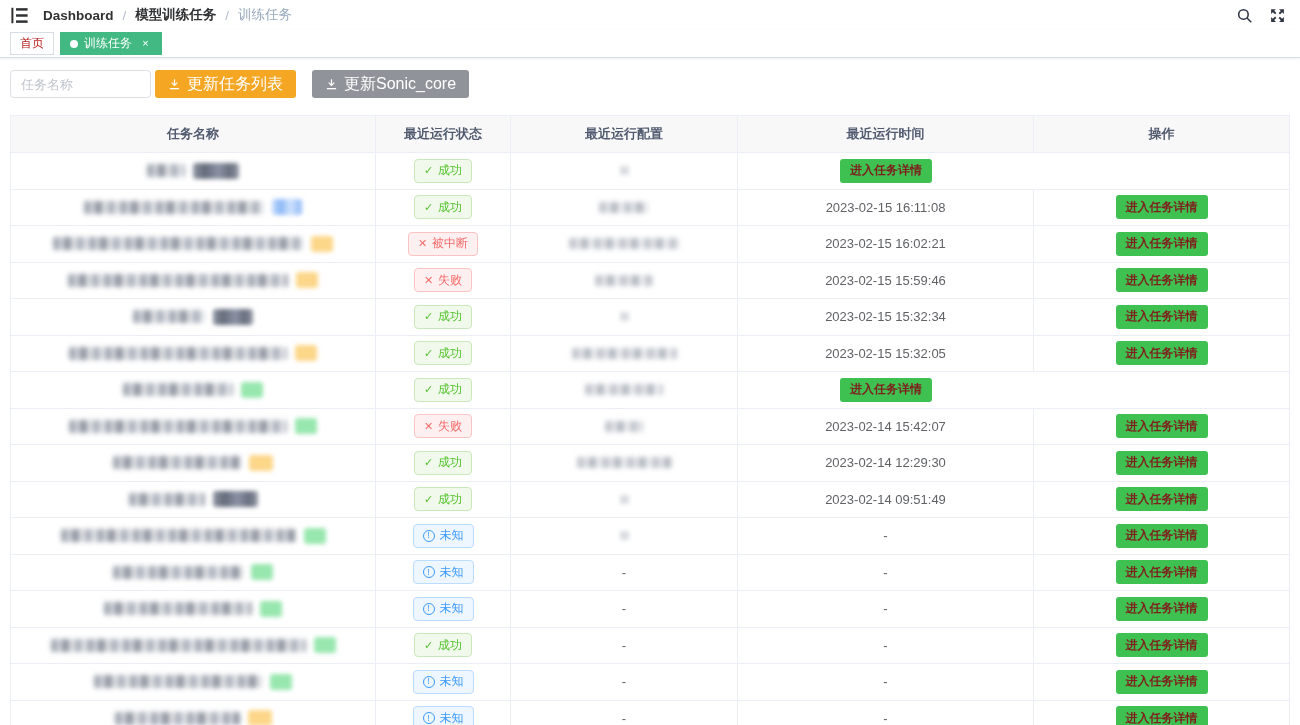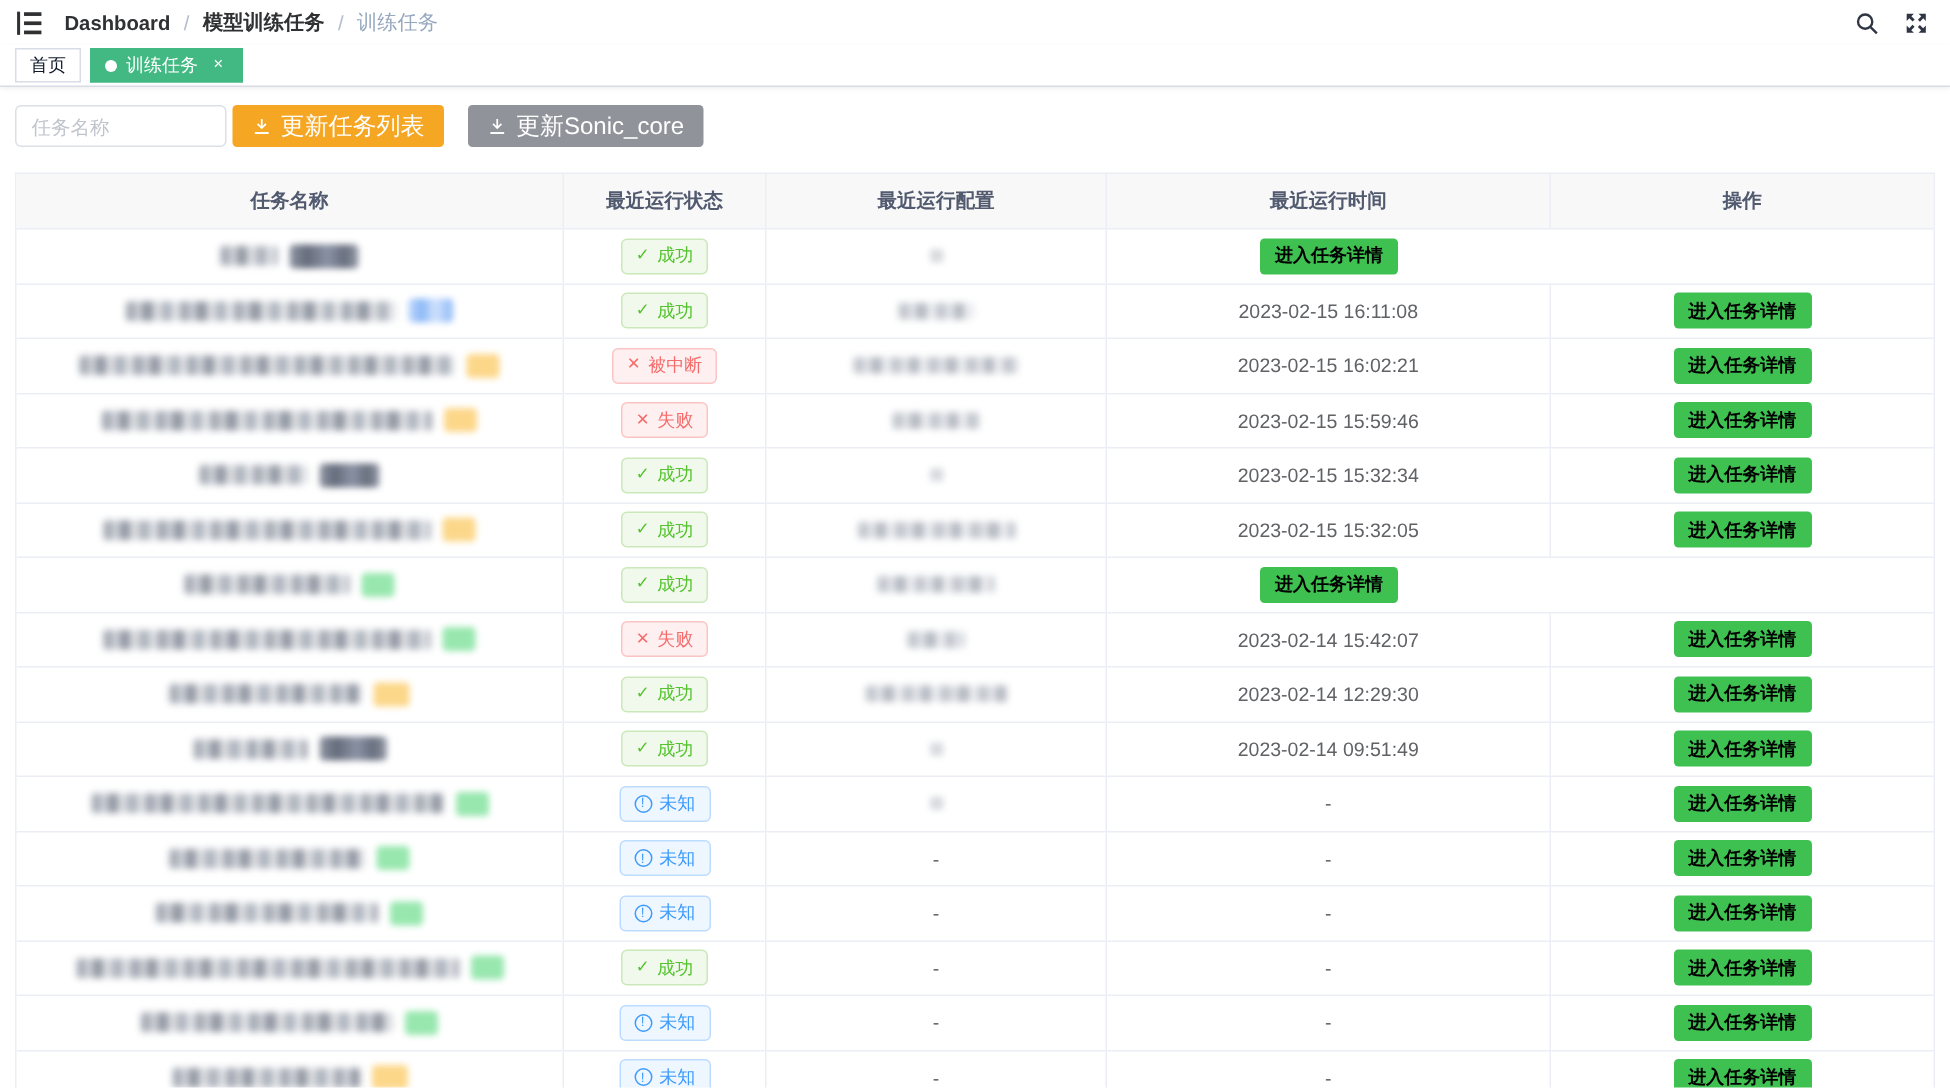--- a/index.html
+++ b/index.html
@@ -14,21 +14,21 @@
   .navbar { height:30px; display:flex; align-items:center; padding:0 14px 0 10px; background:#fff; }
   .hamburger { width:19px; height:17px; margin-right:14px; cursor:pointer; display:inline-flex; }
   .breadcrumb { display:flex; align-items:center; gap:9px; font-size:13.5px; }
   .crumb { color:#303133; font-weight:600; cursor:pointer; }
   .crumb.muted { color:#97a8be; font-weight:400; cursor:default; }
   .sep { color:#b3bccc; font-weight:400; }
   .nav-right { margin-left:auto; display:flex; align-items:center; gap:16px; }
   .nav-icon { width:17px; height:17px; cursor:pointer; display:inline-flex; }
   
   .tags-bar { height:28px; border-bottom:1px solid #d8dce5; box-shadow:0 1px 3px rgba(0,21,41,.06); display:flex; align-items:center; padding-left:10px; gap:6px; background:#fff; }
-  .tag-view { height:23px; display:inline-flex; align-items:center; padding:0 9px; border:1px solid #d8dce5; background:#fff; color:#0f172a; font-size:12px; cursor:pointer; }
+  .tag-view { height:23px; display:inline-flex; align-items:center; padding:0 9px; border:1px solid #d8dce5; background:#fff; color:#b91c1c; font-size:12px; cursor:pointer; }
   .tag-view.active { background:var(--tab-active,#42b983); border-color:var(--tab-active,#42b983); color:#fff; }
   .tag-view .dot { width:8px; height:8px; border-radius:50%; background:#fff; margin-right:6px; }
   .tag-view .close { margin-left:7px; font-size:11px; line-height:13px; width:13px; height:13px; text-align:center; border-radius:50%; }
   
   .toolbar { margin:12px 0 0 10px; display:flex; align-items:center; }
   .search { width:141px; height:28px; border:1px solid #dcdfe6; border-radius:4px; padding:0 10px; font-size:13px; color:#606266; outline:none; margin-right:4px; font-family:inherit; }
   .search::placeholder { color:#c0c4cc; }
   .btn { height:28px; border:none; border-radius:3px; color:#fff; font-size:16px; padding:0 13px; display:inline-flex; align-items:center; gap:6px; cursor:pointer; font-family:inherit; }
   .btn.warning { background:var(--btn-warning,#f5a623); margin-right:16px; }
   .btn.info { background:var(--btn-info,#909399); }
@@ -43,21 +43,21 @@
   .td { display:flex; align-items:center; justify-content:center; border-right:1px solid #ebeef5; color:#606266; font-size:13px; }
   .td:last-child { border-right:none; }
   
   .badge { display:inline-flex; align-items:center; gap:5px; height:24px; padding:0 9px; border-radius:4px; font-size:12px; border:1px solid; font-weight:400; }
   .badge.success { background:#f0f9eb; border-color:#cbe8ba; color:var(--status-success,#54c22d); }
   .badge.danger { background:#fef0f0; border-color:#fbc4c4; color:var(--status-danger,#f56c6c); }
   .badge.unknown { background:#eef6ff; border-color:#bcdcff; color:var(--status-unknown,#3d9bfc); }
   .badge .icn { font-size:11px; line-height:11px; }
   .badge .ci { width:12px; height:12px; border:1px solid currentColor; border-radius:50%; display:inline-flex; align-items:center; justify-content:center; font-size:9px; line-height:9px; }
   
-  .action-btn { background:var(--btn-action,#3fc151); color:#000000; border:none; border-radius:3px; height:24px; padding:0 10px; font-size:12px; font-weight:700; cursor:pointer; font-family:inherit; }
+  .action-btn { background:var(--btn-action,#3fc151); color:#7f1d1d; border:none; border-radius:3px; height:24px; padding:0 10px; font-size:12px; font-weight:700; cursor:pointer; font-family:inherit; }
   
   .redact { display:inline-block; height:13px; border-radius:2px; filter:blur(2.5px); opacity:.9;
     background:repeating-linear-gradient(90deg,#9aa0ab 0 6px,#c9ccd3 6px 11px,#878d99 11px 18px,#d8dade 18px 24px,#a7adb8 24px 31px,#e2e4e8 31px 36px); }
   .redact.light { height:11px; opacity:.8;
     background:repeating-linear-gradient(90deg,#b4b9c2 0 7px,#dcdee3 7px 12px,#a2a8b2 12px 19px,#e6e8ec 19px 25px); }
   .redact.tiny { width:9px; height:9px; filter:blur(2px); background:#d5d7dc; opacity:.9; }
   .ntag { display:inline-block; height:16px; border-radius:3px; margin-left:8px; filter:blur(2px); opacity:.95; }
   .ntag.dark { background:linear-gradient(90deg,#8b92a0,#5c6373 25%,#868da0 55%,#5f6676 80%,#9298a5); }
   .ntag.blue { background:linear-gradient(90deg,#c4dbfc,#84b3f6 30%,#cfe2fd 60%,#8ab6f7); }
   .ntag.yellow { background:#fcd584; }

